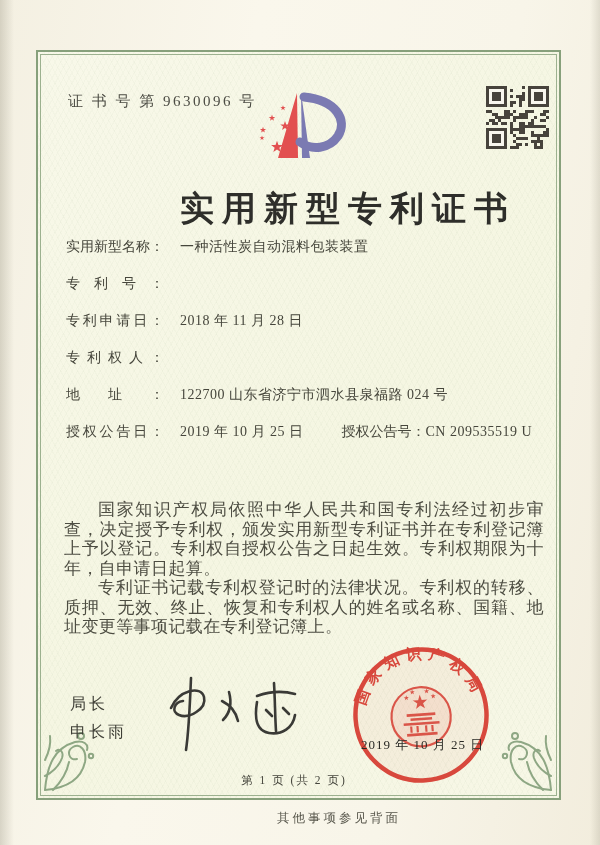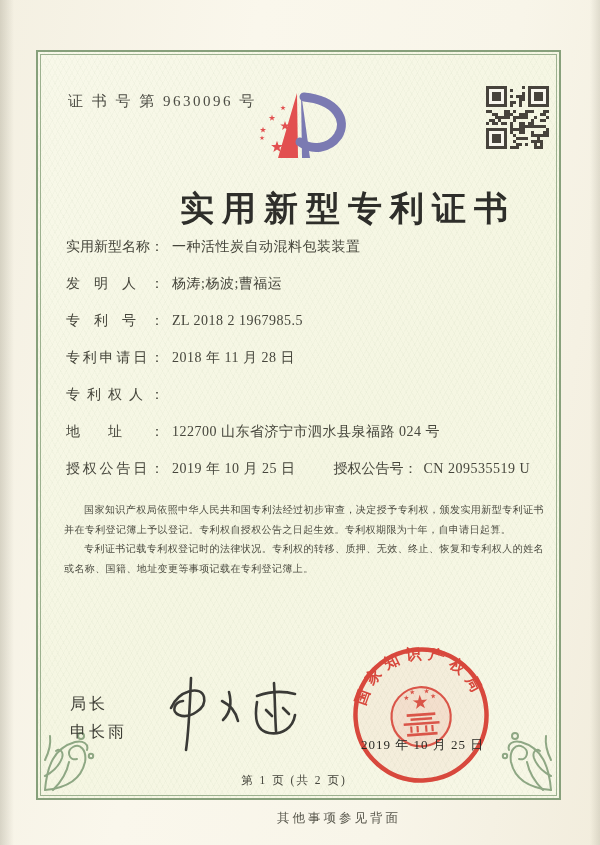--- a/index.html
+++ b/index.html
@@ -28,25 +28,25 @@
 
   .logo{position:absolute;left:248px;top:80px;width:115px;height:100px;}
   .qr{position:absolute;left:486px;top:86px;width:63px;height:63px;}
 
   .title{position:absolute;left:0;top:186px;width:600px;text-align:center;
     font-size:34px;font-weight:700;letter-spacing:8px;color:#2e2e2a;padding-left:48px;}
 
   .rows{position:absolute;left:66px;top:236px;width:478px;display:flex;flex-direction:column;gap:15px;}
   .row{display:flex;align-items:baseline;font-size:14px;line-height:22px;color:#46463c;}
   .row-label{display:inline-block;width:98px;text-align:justify;text-align-last:justify;flex:none;}
-  .row-value{margin-left:8px;letter-spacing:.5px;white-space:nowrap;}
+  .row-value{margin-left:16px;letter-spacing:.5px;white-space:nowrap;}
   .grant{margin-left:38px;display:flex;align-items:baseline;text-align:right;}
-  .grant .row-value{margin-left:6px;}
-
-  .paras{position:absolute;left:64px;top:500px;width:480px;font-size:10px;line-height:19.5px;
+  .grant .row-value{margin-left:0;}
+
+  .paras{position:absolute;left:64px;top:500px;width:480px;font-size:17px;line-height:19.5px;
     color:#4d4d42;letter-spacing:.4px;text-align:justify;}
   .paras p{margin:0;text-indent:2em;}
 
   .signer{position:absolute;left:70px;top:690px;font-size:16px;line-height:28px;color:#3e3e36;letter-spacing:3px;}
   .signature{position:absolute;left:145px;top:672px;width:175px;height:85px;}
 
   .seal{position:absolute;left:351px;top:645px;width:140px;height:140px;transform:rotate(-4deg);opacity:.92;}
   .seal-date{position:absolute;left:345px;top:736px;width:155px;text-align:center;
     font-size:13px;color:#2a2a26;letter-spacing:1px;z-index:3;}
 
@@ -243,26 +243,21 @@
   </div>
 
   <div class="title">实用新型专利证书</div>
 
   <div class="rows">
     <div class="row">
       <span class="row-label">实用新型名称：</span>
       <span class="row-value">一种活性炭自动混料包装装置</span>
     </div>
     <div class="row">
-      <span class="row-label">发明人：</span>
-      <span class="row-value">杨涛;杨波;曹福运</span>
-    </div>
-    <div class="row">
       <span class="row-label">专利号：</span>
-      <span class="row-value">ZL 2018 2 1967985.5</span>
     </div>
     <div class="row">
       <span class="row-label">专利申请日：</span>
       <span class="row-value">2018 年 11 月 28 日</span>
     </div>
     <div class="row">
       <span class="row-label">专利权人：</span>
     </div>
     <div class="row">
       <span class="row-label">地址：</span>

